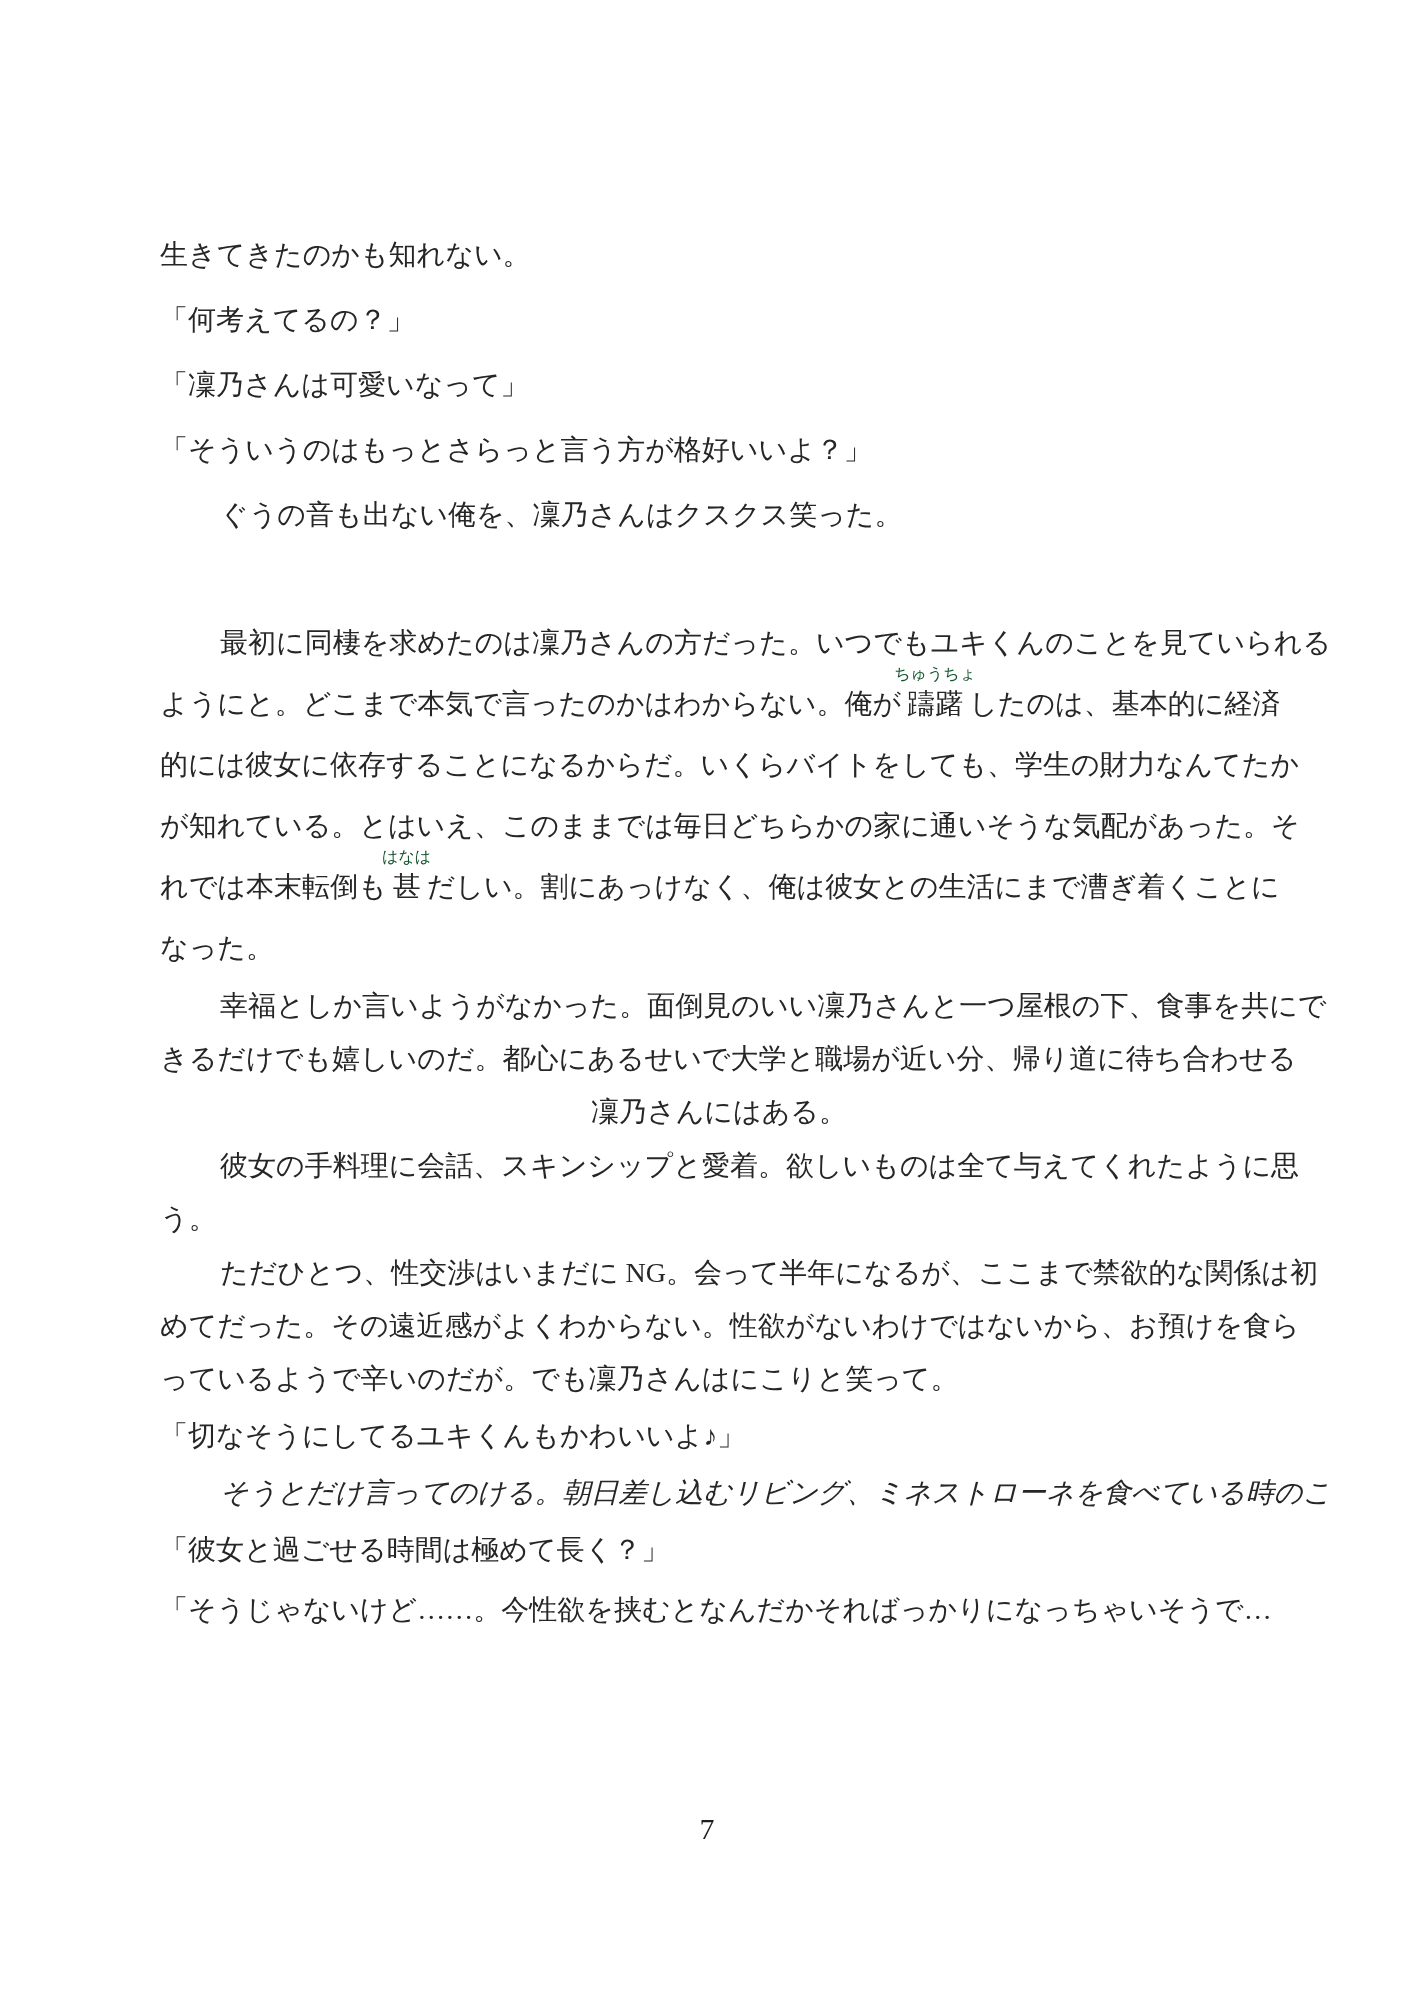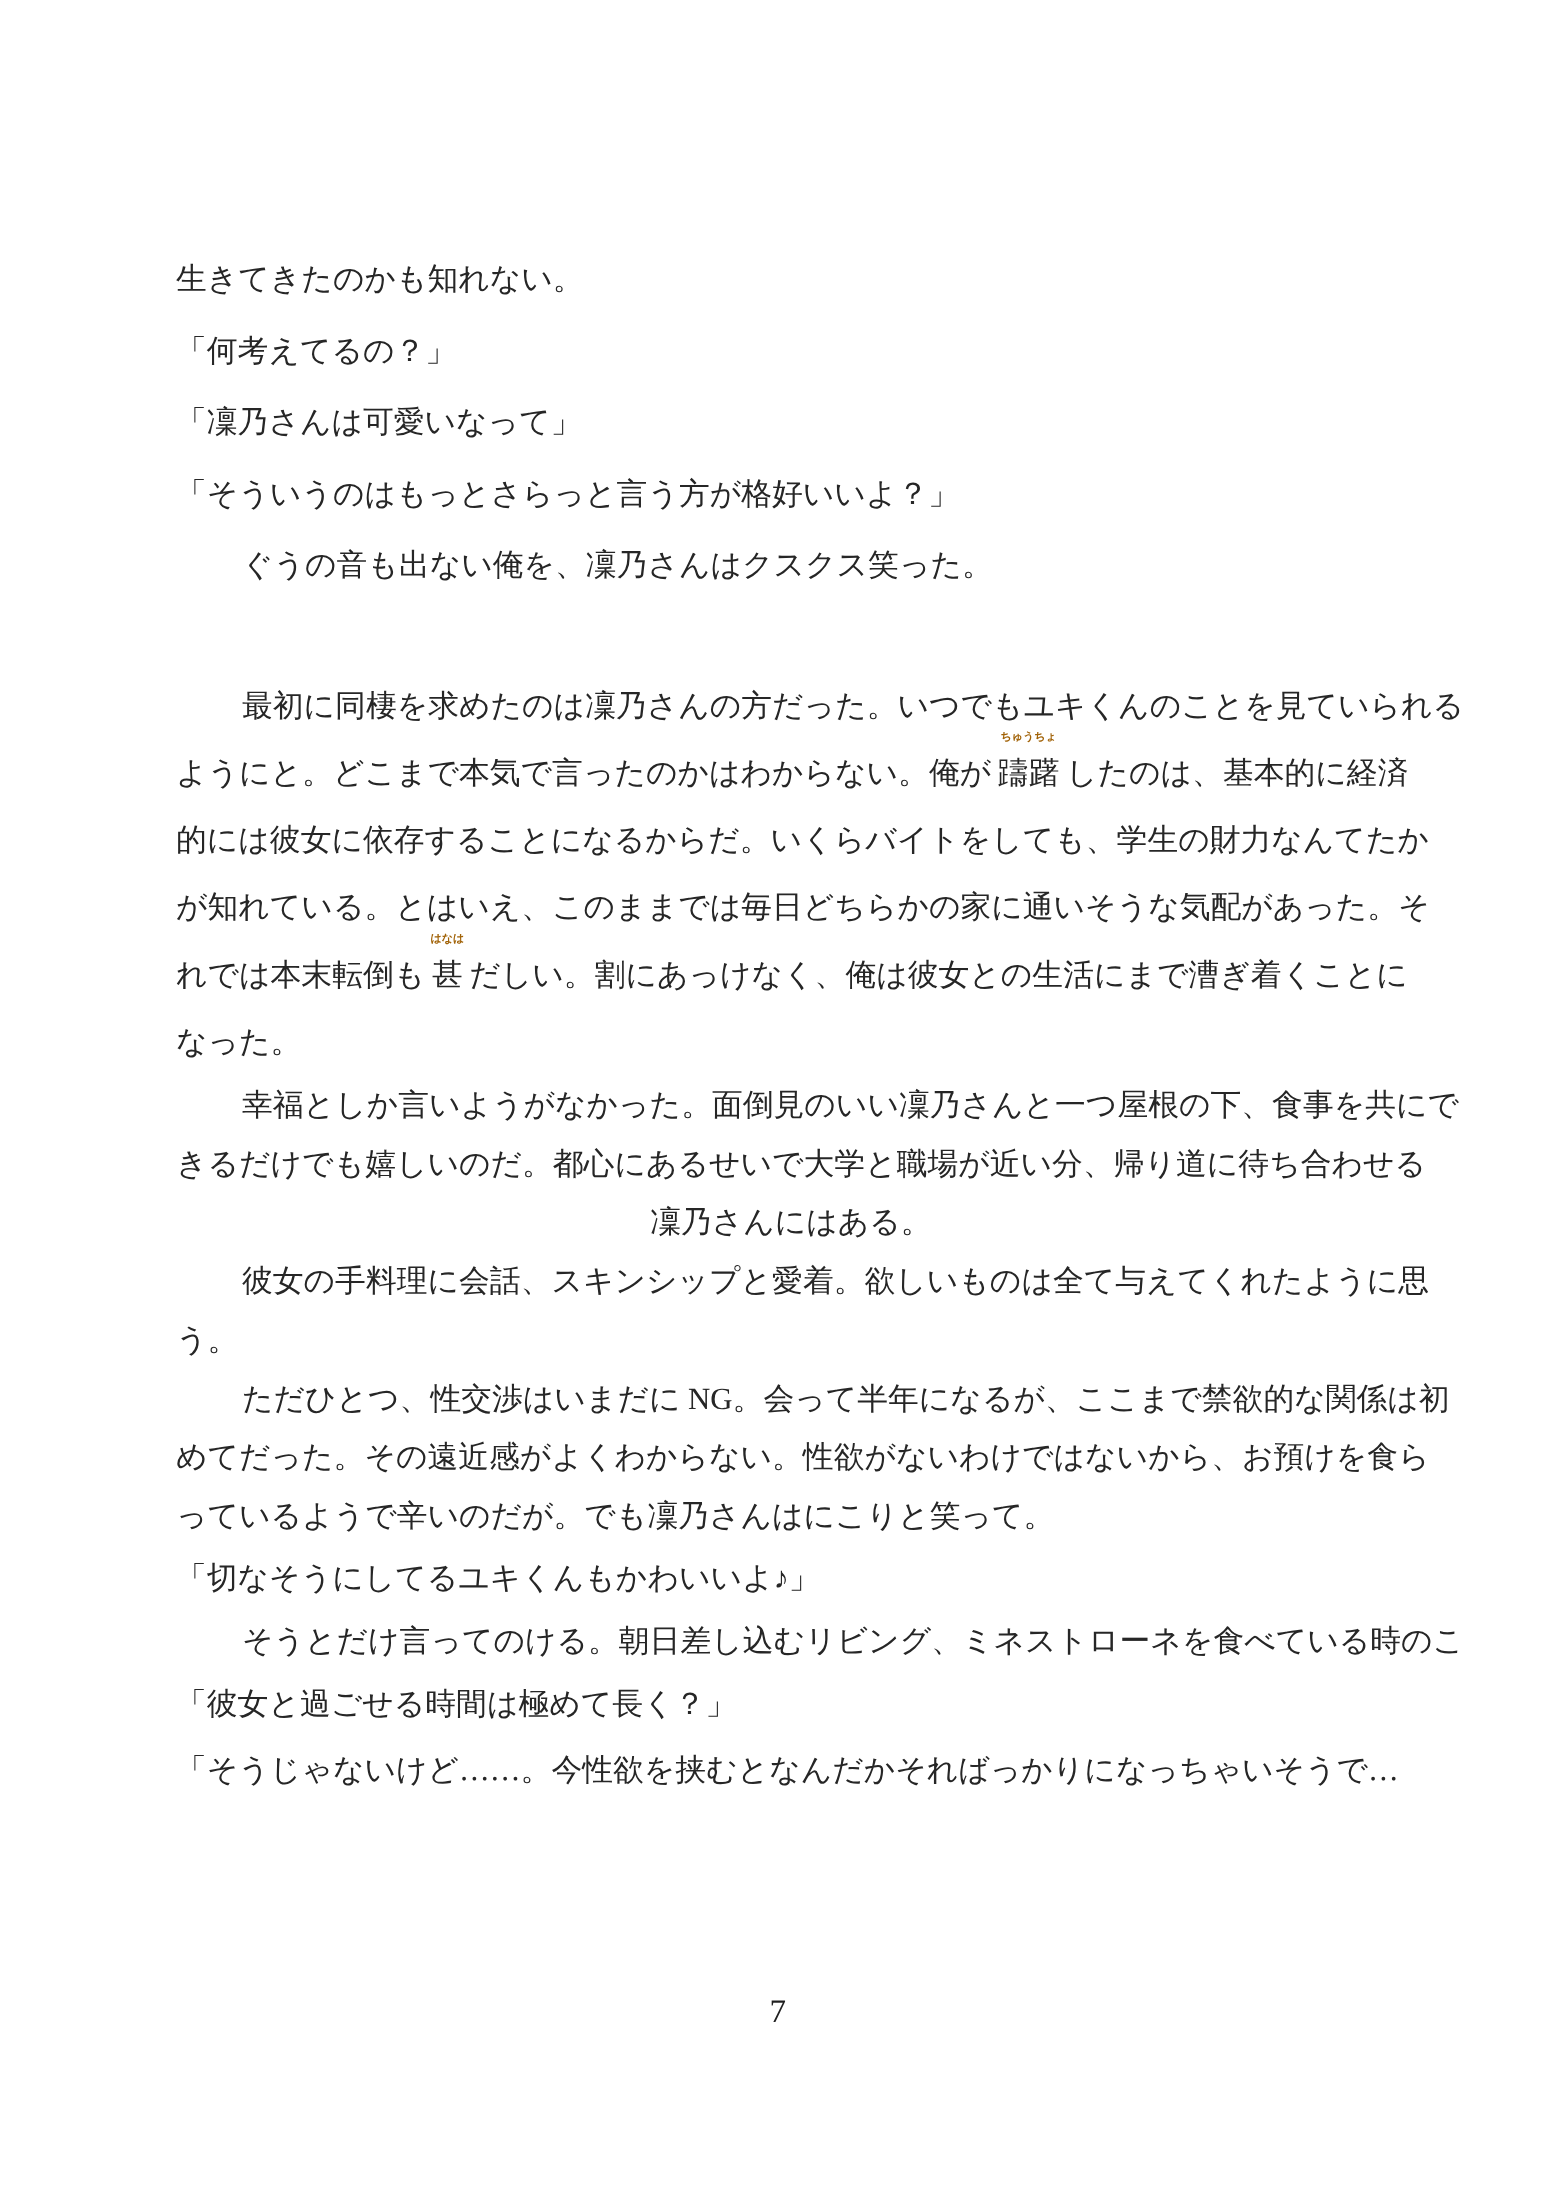--- a/index.html
+++ b/index.html
@@ -30,41 +30,40 @@
   .indent {
     text-indent: 60px;
   }
   
   .b0 { line-height: 65px; }
   .b1 { margin-top: 65px; line-height: 61px; }
   .b2 { margin-top: 1px;  line-height: 53px; text-align: center; }
   .b3 { margin-top: 1px;  line-height: 53px; }
   .b4 { margin-top: 1px;  line-height: 53px; }
   .b5 { margin-top: 4px;  line-height: 53px; }
-  .b6 { margin-top: 4px;  line-height: 53px; }
+  .b6 { margin-top: 4px;  line-height: 53px; font-style: italic; }
   .b7 { margin-top: 4px;  line-height: 53px; }
   .b8 { margin-top: 7px;  line-height: 53px; }
   
   .ruby {
     position: relative;
     display: inline-block;
     margin: 0 6px;
     line-height: inherit;
   }
   .ruby .rt {
     position: absolute;
     top: -7px;
     left: 50%;
     transform: translateX(-50%);
-    font-size: 10px;
+    font-size: 16px;
     line-height: 1;
     letter-spacing: 0;
     white-space: nowrap;
-    color: #a16207;
-    font-weight: bold;
+    color: #14532d;
   }
   .footer {
     position: absolute;
     left: 0;
     top: 1812px;
     width: 1414px;
     text-align: center;
     font-size: 30px;
     color: #1f1f1f;
   }

